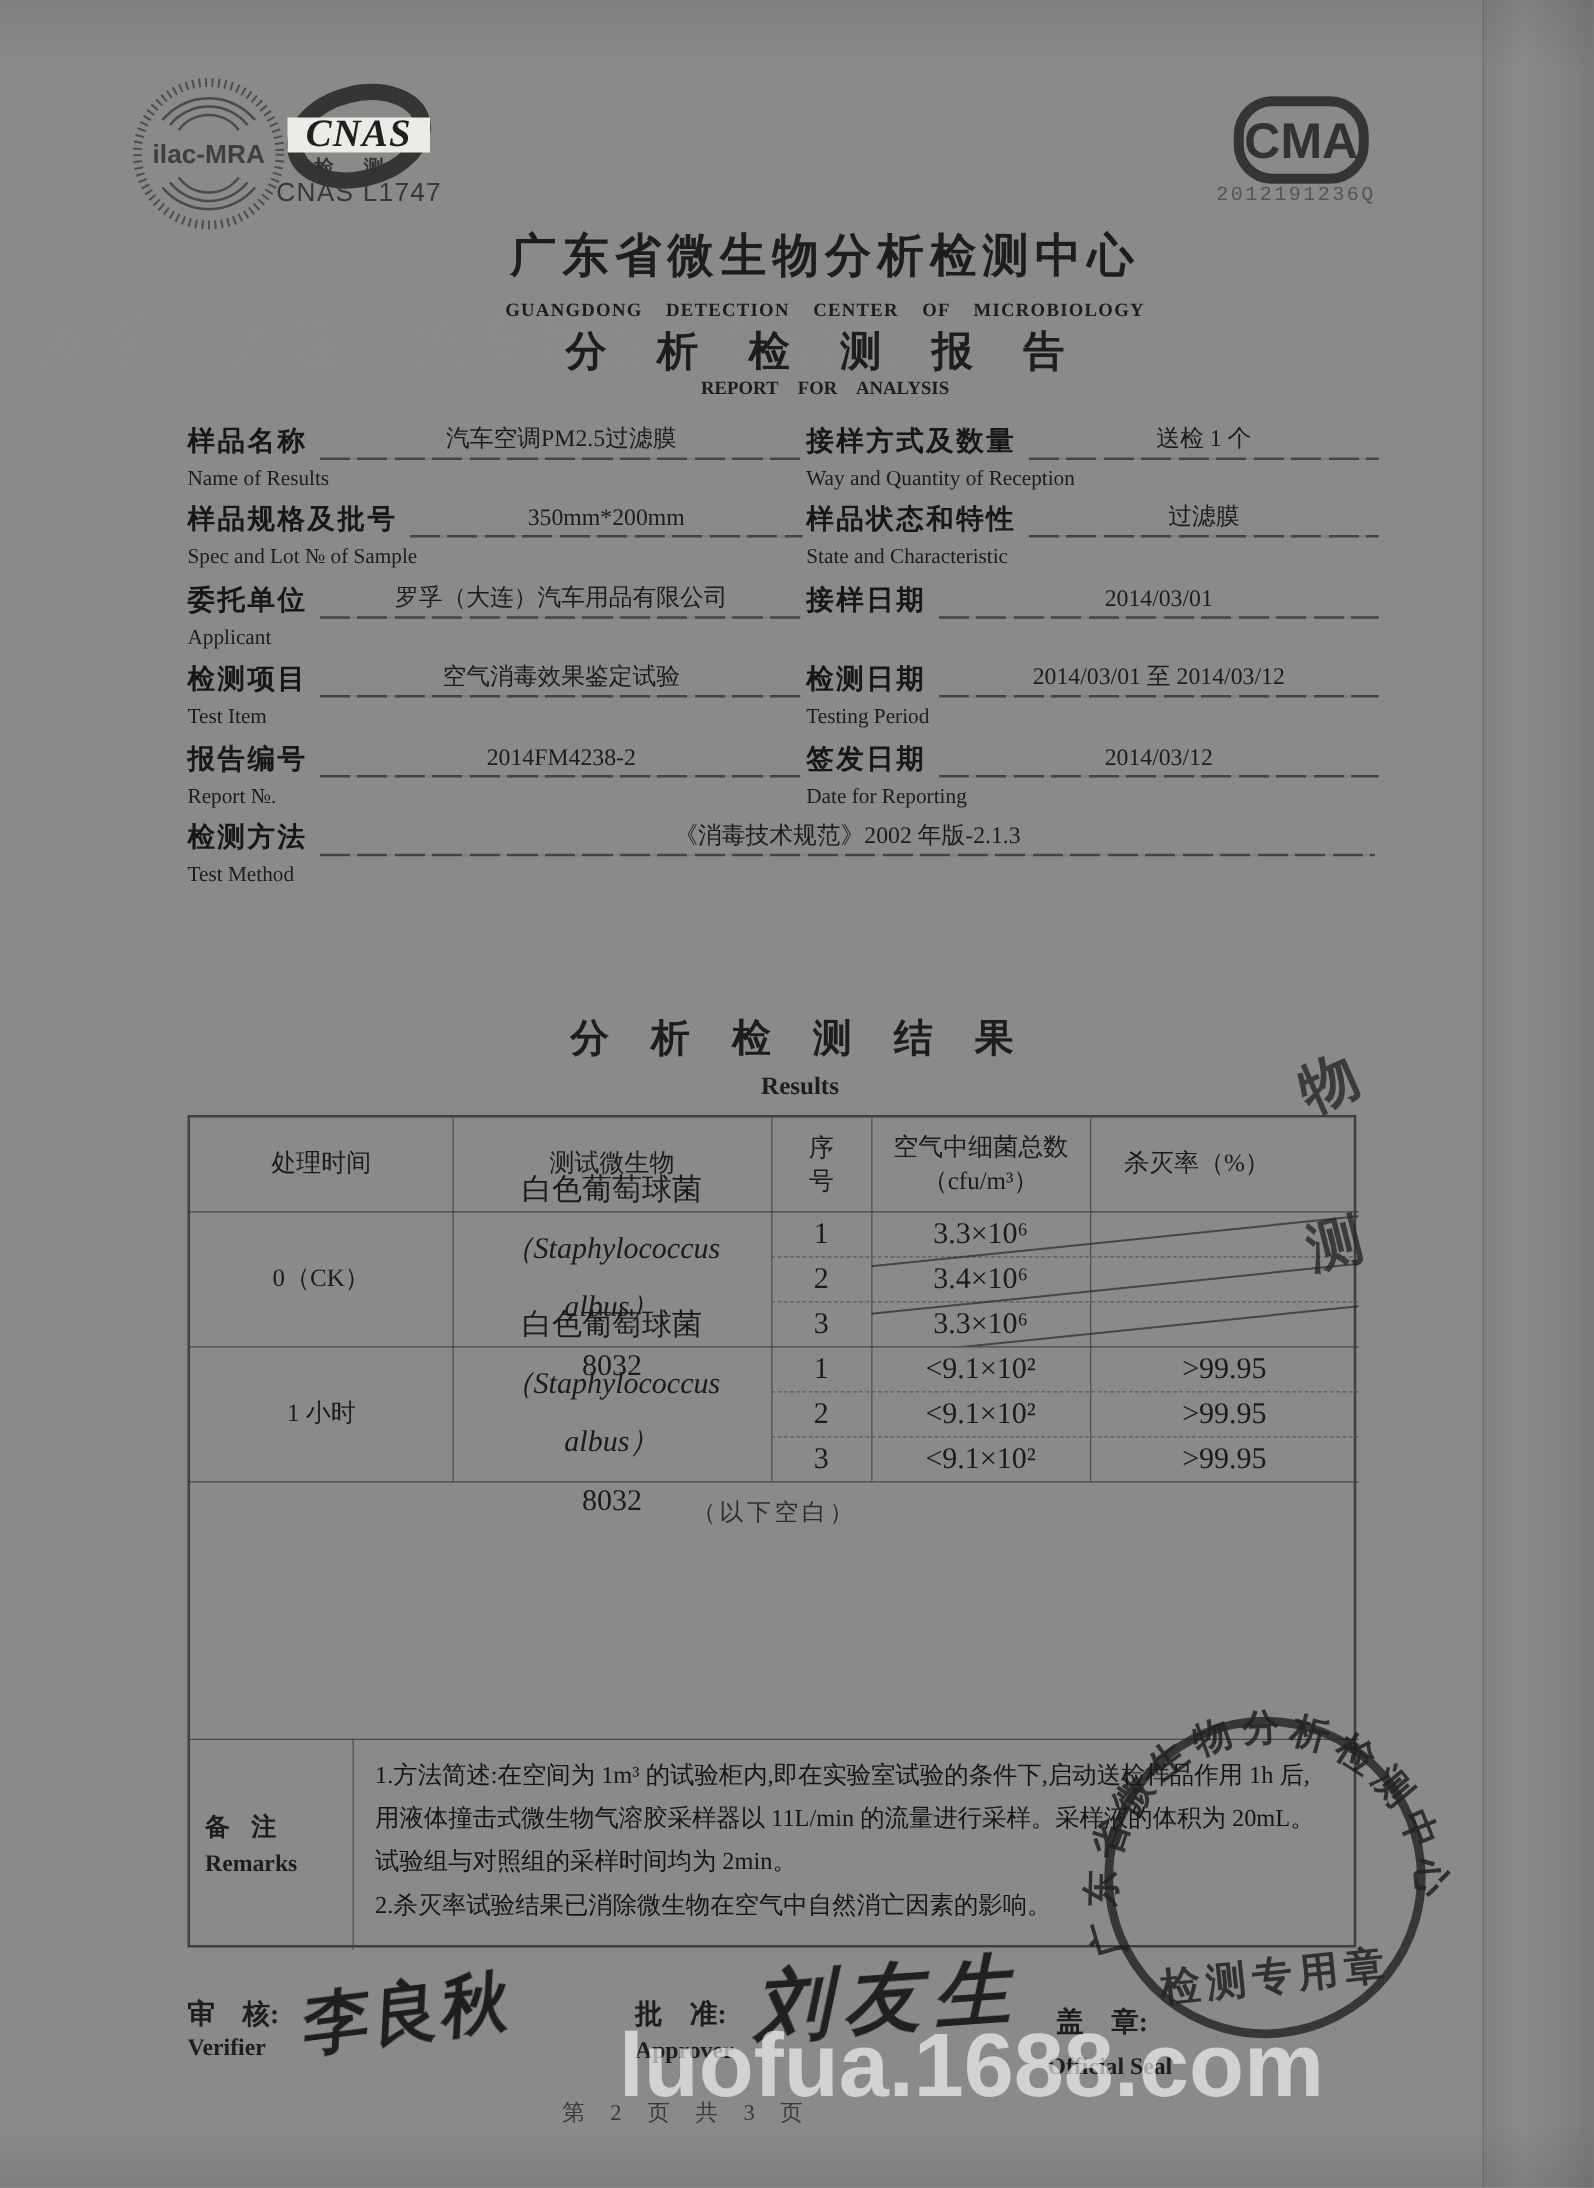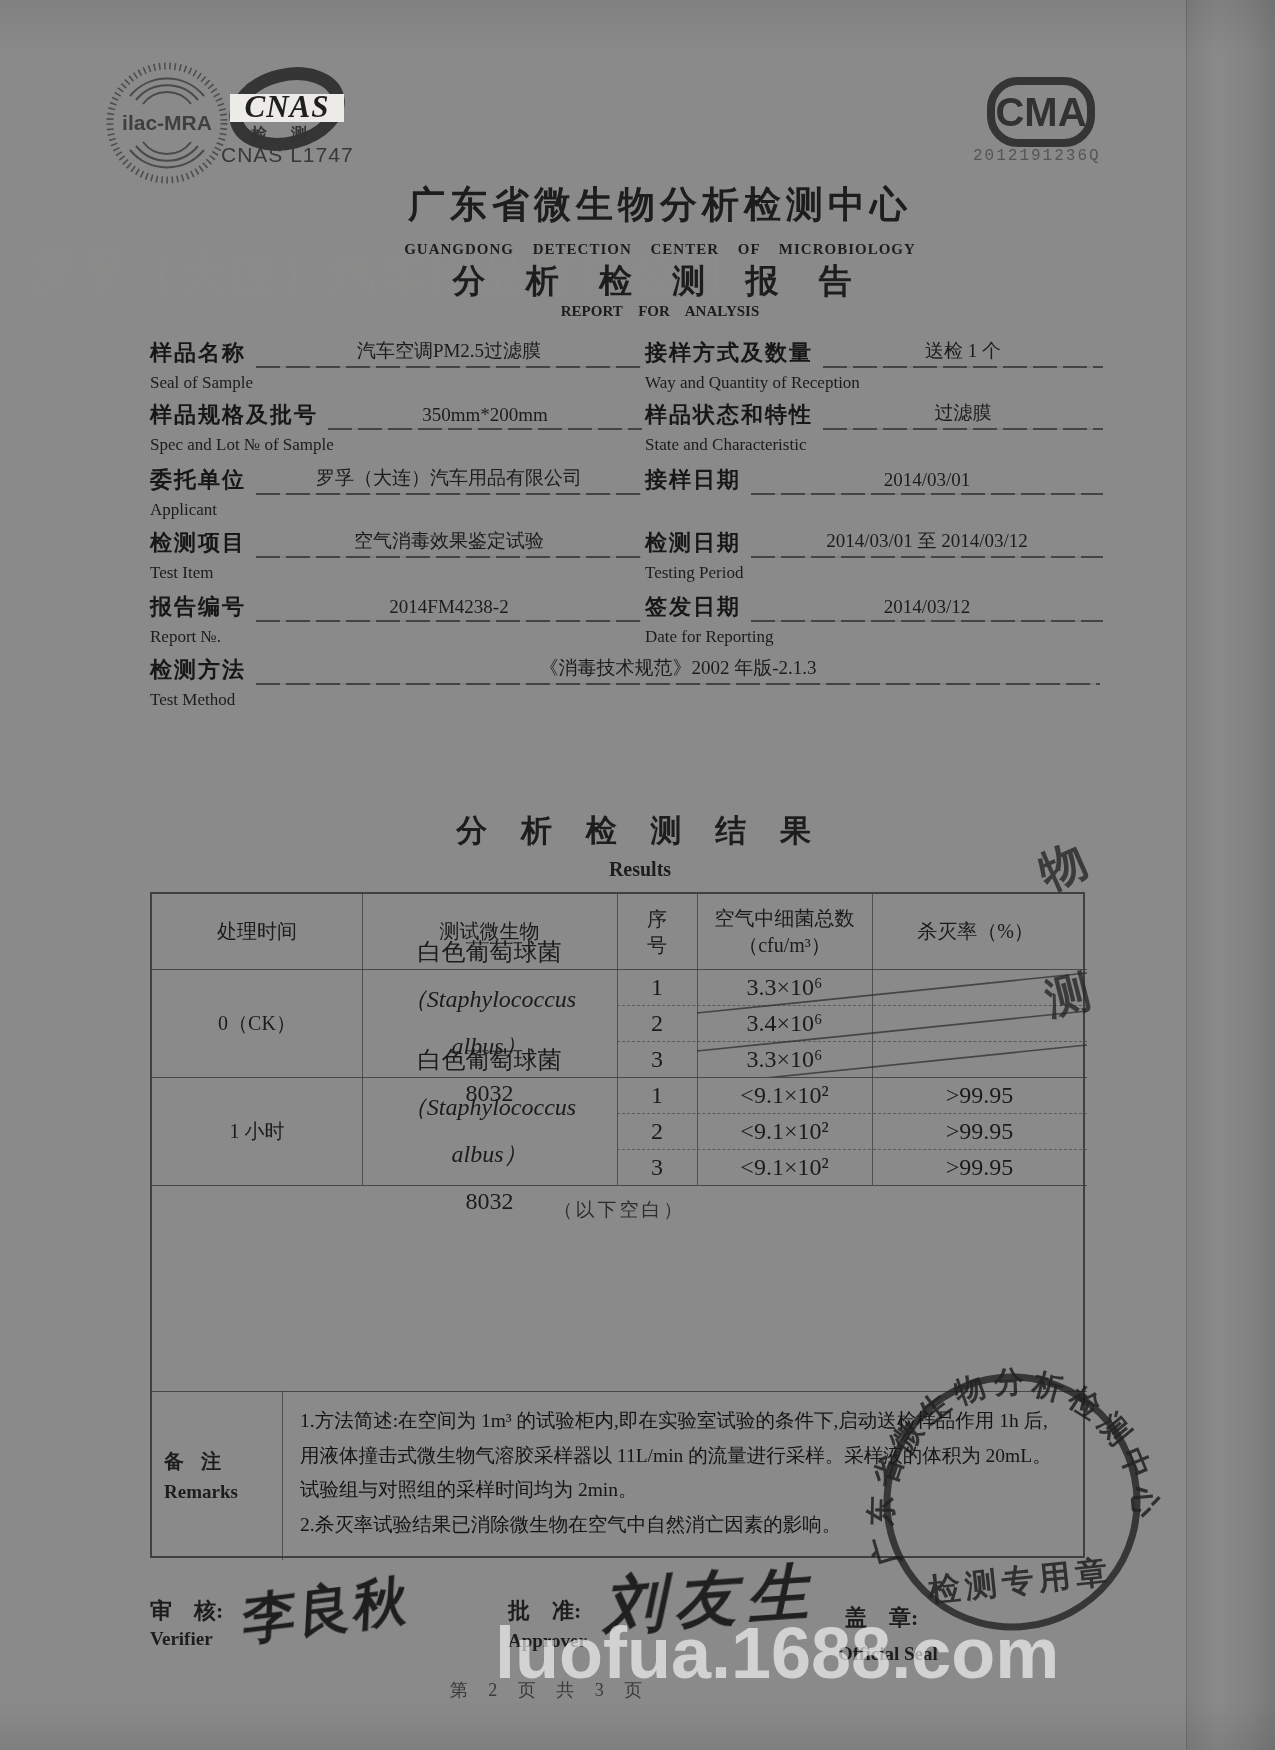--- a/index.html
+++ b/index.html
@@ -129,21 +129,21 @@
   <div class="abs org-cn">广东省微生物分析检测中心</div>
   <div class="abs org-en">GUANGDONG DETECTION CENTER OF MICROBIOLOGY</div>
   <div class="abs rep-cn">分 析 检 测 报 告</div>
   <div class="abs rep-en">REPORT FOR ANALYSIS</div>
 
   <div class="field" style="left:150px;top:338px;width:492px;">
     <div class="frow">
         <span class="flab">样品名称</span>
       <span class="fval">汽车空调PM2.5过滤膜</span>
       </div>
-    <div class="fen">Seal of Sample</div>
+    <div class="fen">Name of Results</div>
   </div>
   <div class="field" style="left:150px;top:400px;width:492px;">
     <div class="frow">
         <span class="flab">样品规格及批号</span>
       <span class="fval">350mm*200mm</span>
       </div>
     <div class="fen">Spec and Lot № of Sample</div>
   </div>
   <div class="field" style="left:150px;top:465px;width:492px;">
     <div class="frow">
@@ -230,21 +230,21 @@
 
     <div class="cell hd" style="left:0;top:0;width:210px;height:75px;">处理时间</div>
     <div class="cell hd" style="left:210px;top:0;width:255px;height:75px;">测试微生物</div>
     <div class="cell hd" style="left:465px;top:0;width:80px;height:75px;">
       <span style="display:inline-block;width:24px;line-height:1.3;">序号</span>
     </div>
     <div class="cell hd" style="left:545px;top:0;width:175px;height:75px;flex-direction:column;">
       <span>空气中细菌总数</span>
       <span>（cfu/m³）</span>
     </div>
-    <div class="cell hd" style="left:716px;top:0;width:215px;height:75px;">杀灭率（%）</div>
+    <div class="cell hd" style="left:698px;top:0;width:215px;height:75px;">杀灭率（%）</div>
 
     <div class="cell" style="left:0;top:75px;width:210px;height:108px;font-size:20px;">0（CK）</div>
     <div class="cell microbe-lines" style="left:210px;top:75px;width:255px;height:108px;flex-direction:column;">
       <span>白色葡萄球菌</span>
       <span class="lat">（Staphylococcus albus）</span>
       <span>8032</span>
     </div>
     <div class="cell" style="left:465px;top:75px;width:80px;height:36px;">1</div>
     <div class="cell" style="left:545px;top:75px;width:175px;height:36px;">3.3×10⁶</div>
     <div class="cell" style="left:465px;top:111px;width:80px;height:36px;">2</div>

